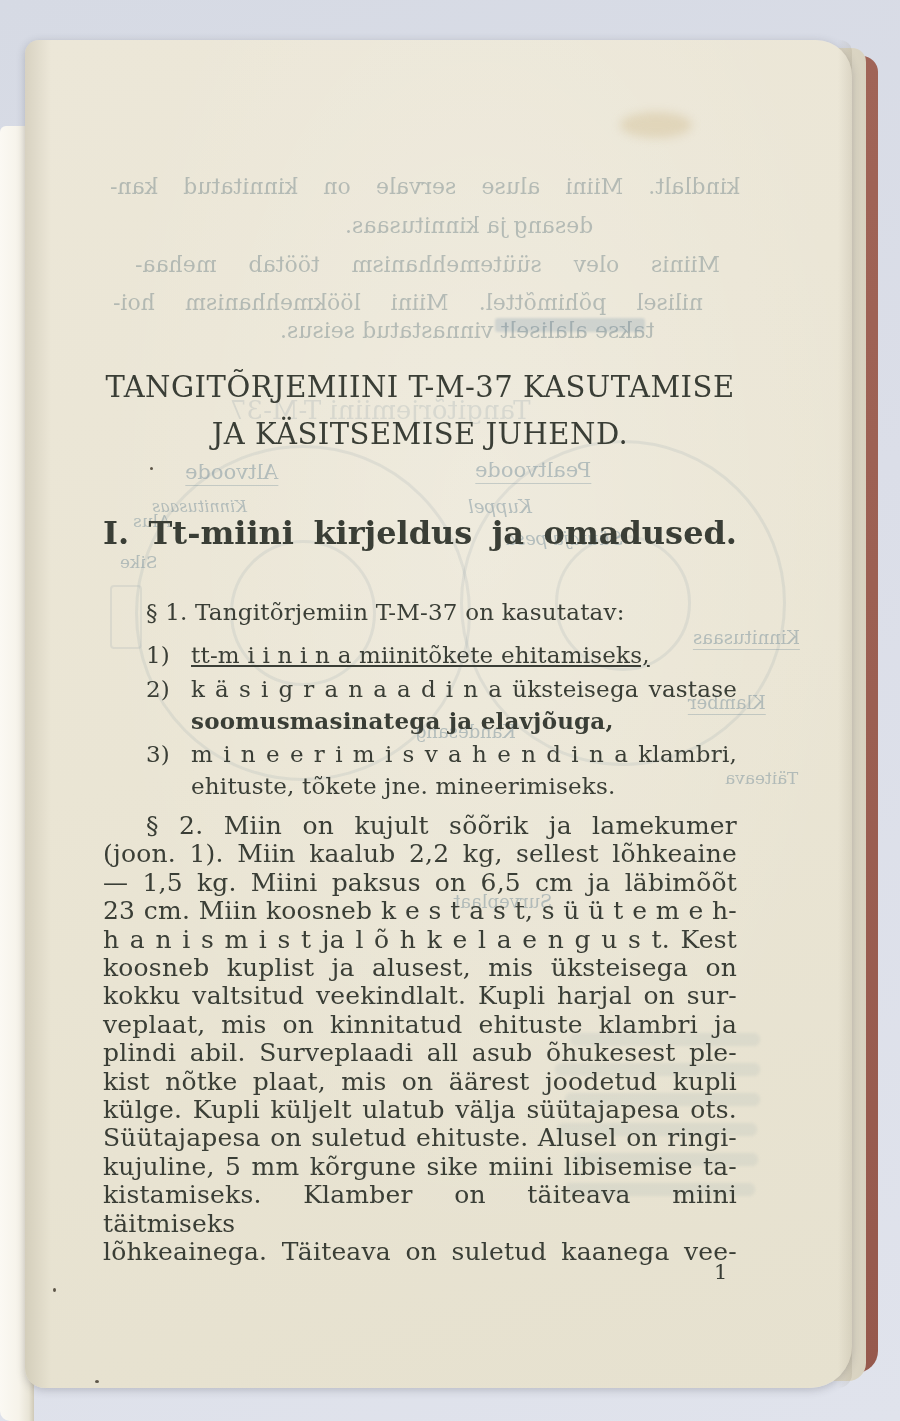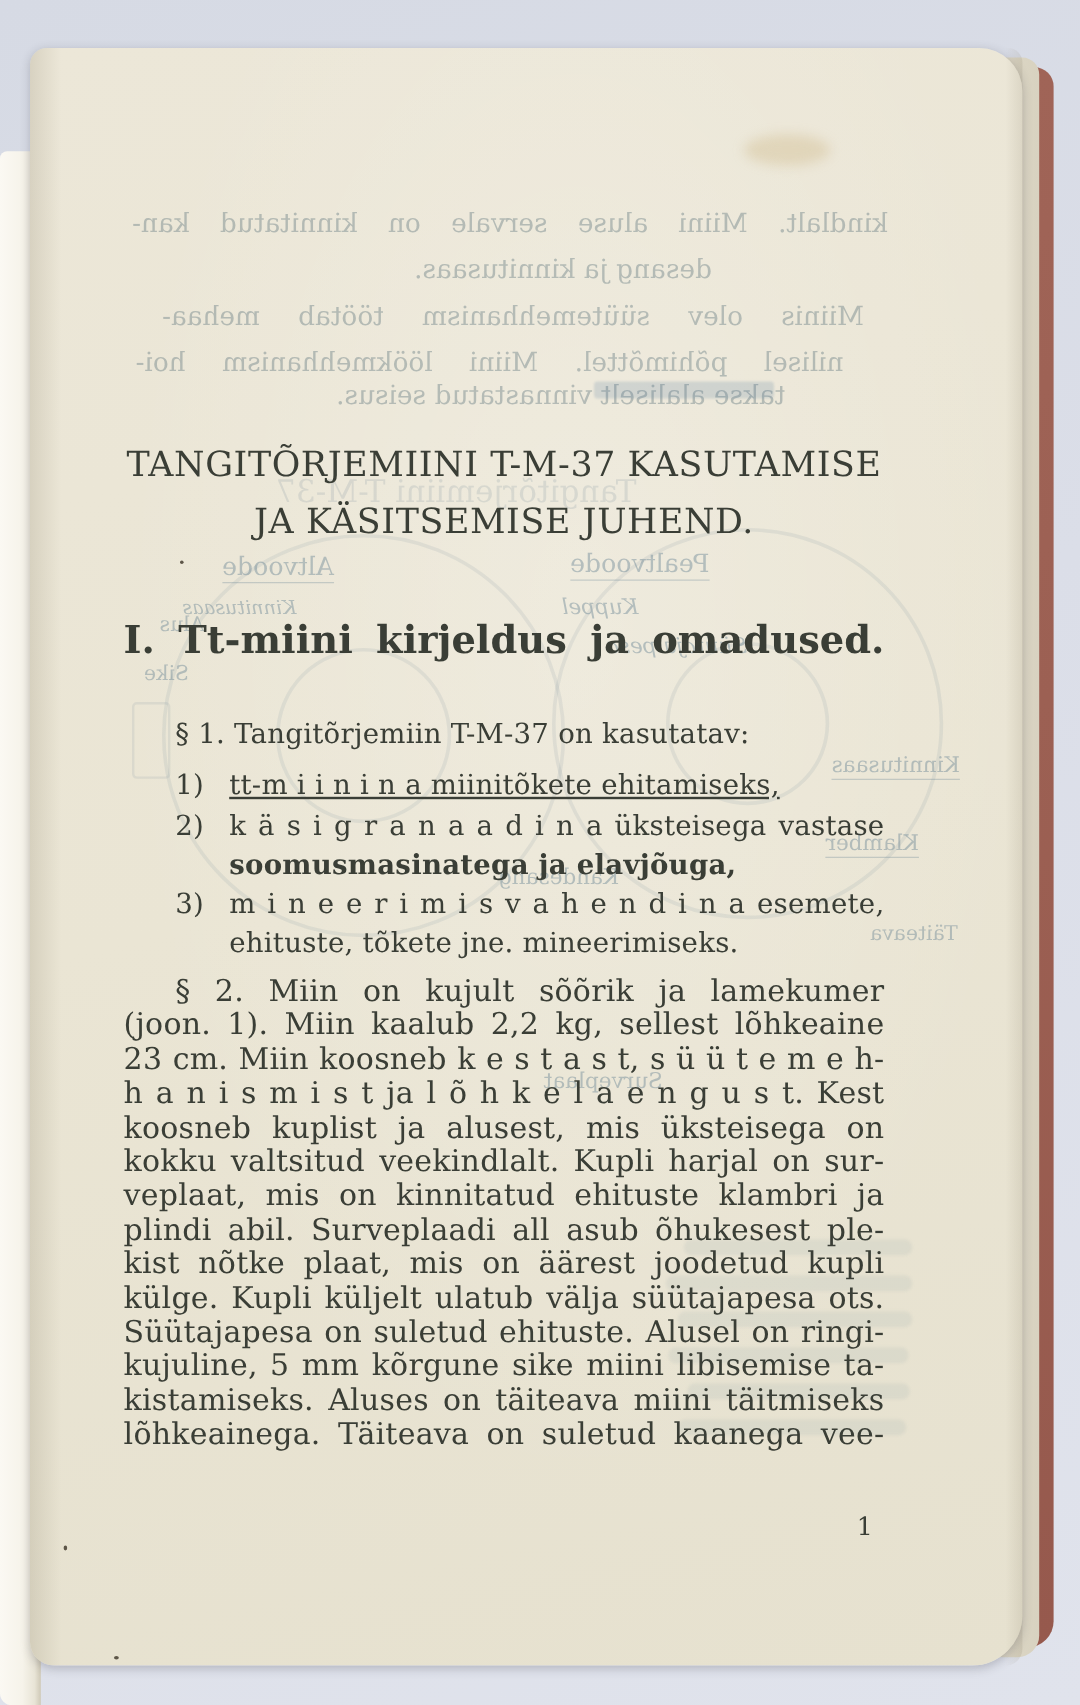--- a/index.html
+++ b/index.html
@@ -138,37 +138,38 @@
       <div class="abs ink body-line p1-intro">§ 1. Tangitõrjemiin T-M-37 on kasutatav:</div>
 
       <div class="abs ink body-line num" style="top:601px;">1)</div>
       <div class="abs ink body-line itext" style="top:601px;text-decoration:underline;">tt-m i i n i n a  miinitõkete ehitamiseks,</div>
 
       <div class="abs ink body-line num" style="top:635px;">2)</div>
       <div class="abs ink body-line itext jl" style="top:635px;">k ä s i g r a n a a d i n a  üksteisega vastase</div>
       <div class="abs ink body-line itext" style="top:667px;font-weight:bold;">soomusmasinatega ja elavjõuga,</div>
 
       <div class="abs ink body-line num" style="top:700px;">3)</div>
-      <div class="abs ink body-line itext jl" style="top:700px;">m i n e e r i m i s v a h e n d i n a  esemete,</div>
+      <div class="abs ink body-line itext jl" style="top:700px;">m i n e e r i m i s v a h e n d i n a  klambri,</div>
       <div class="abs ink body-line itext" style="top:732px;">ehituste, tõkete jne. mineerimiseks.</div>
 
       <div class="abs ink p2">
           <div class="bl jl ind">§ 2. Miin on kujult sõõrik ja lamekumer</div>
           <div class="bl jl">(joon. 1).  Miin kaalub 2,2 kg, sellest lõhkeaine</div>
+          <div class="bl jl">— 1,5 kg.  Miini paksus on 6,5 cm ja läbimõõt</div>
           <div class="bl jl">23 cm.  Miin koosneb k e s t a s t,  s ü ü t e m e h-</div>
           <div class="bl jl">h a n i s m i s t  ja  l õ h k e l a e n g u s t.  Kest</div>
           <div class="bl jl">koosneb kuplist ja alusest, mis üksteisega on</div>
           <div class="bl jl">kokku valtsitud veekindlalt.  Kupli harjal on sur-</div>
           <div class="bl jl">veplaat, mis on kinnitatud ehituste klambri ja</div>
           <div class="bl jl">plindi abil.  Surveplaadi all asub õhukesest ple-</div>
           <div class="bl jl">kist nõtke plaat, mis on äärest joodetud kupli</div>
           <div class="bl jl">külge.  Kupli küljelt ulatub välja süütajapesa ots.</div>
           <div class="bl jl">Süütajapesa on suletud ehituste.  Alusel on ringi-</div>
           <div class="bl jl">kujuline, 5 mm kõrgune sike miini libisemise ta-</div>
-          <div class="bl jl">kistamiseks.  Aluses on täiteava miini täitmiseks</div>
+          <div class="bl jl">kistamiseks.  Klamber on täiteava miini täitmiseks</div>
           <div class="bl jl">lõhkeainega.  Täiteava on suletud kaanega vee-</div>
         </div>
 
       <div class="abs ink pagenum">1</div>
     </div>
 
   </div>
 </div>
 
 </body></html>

